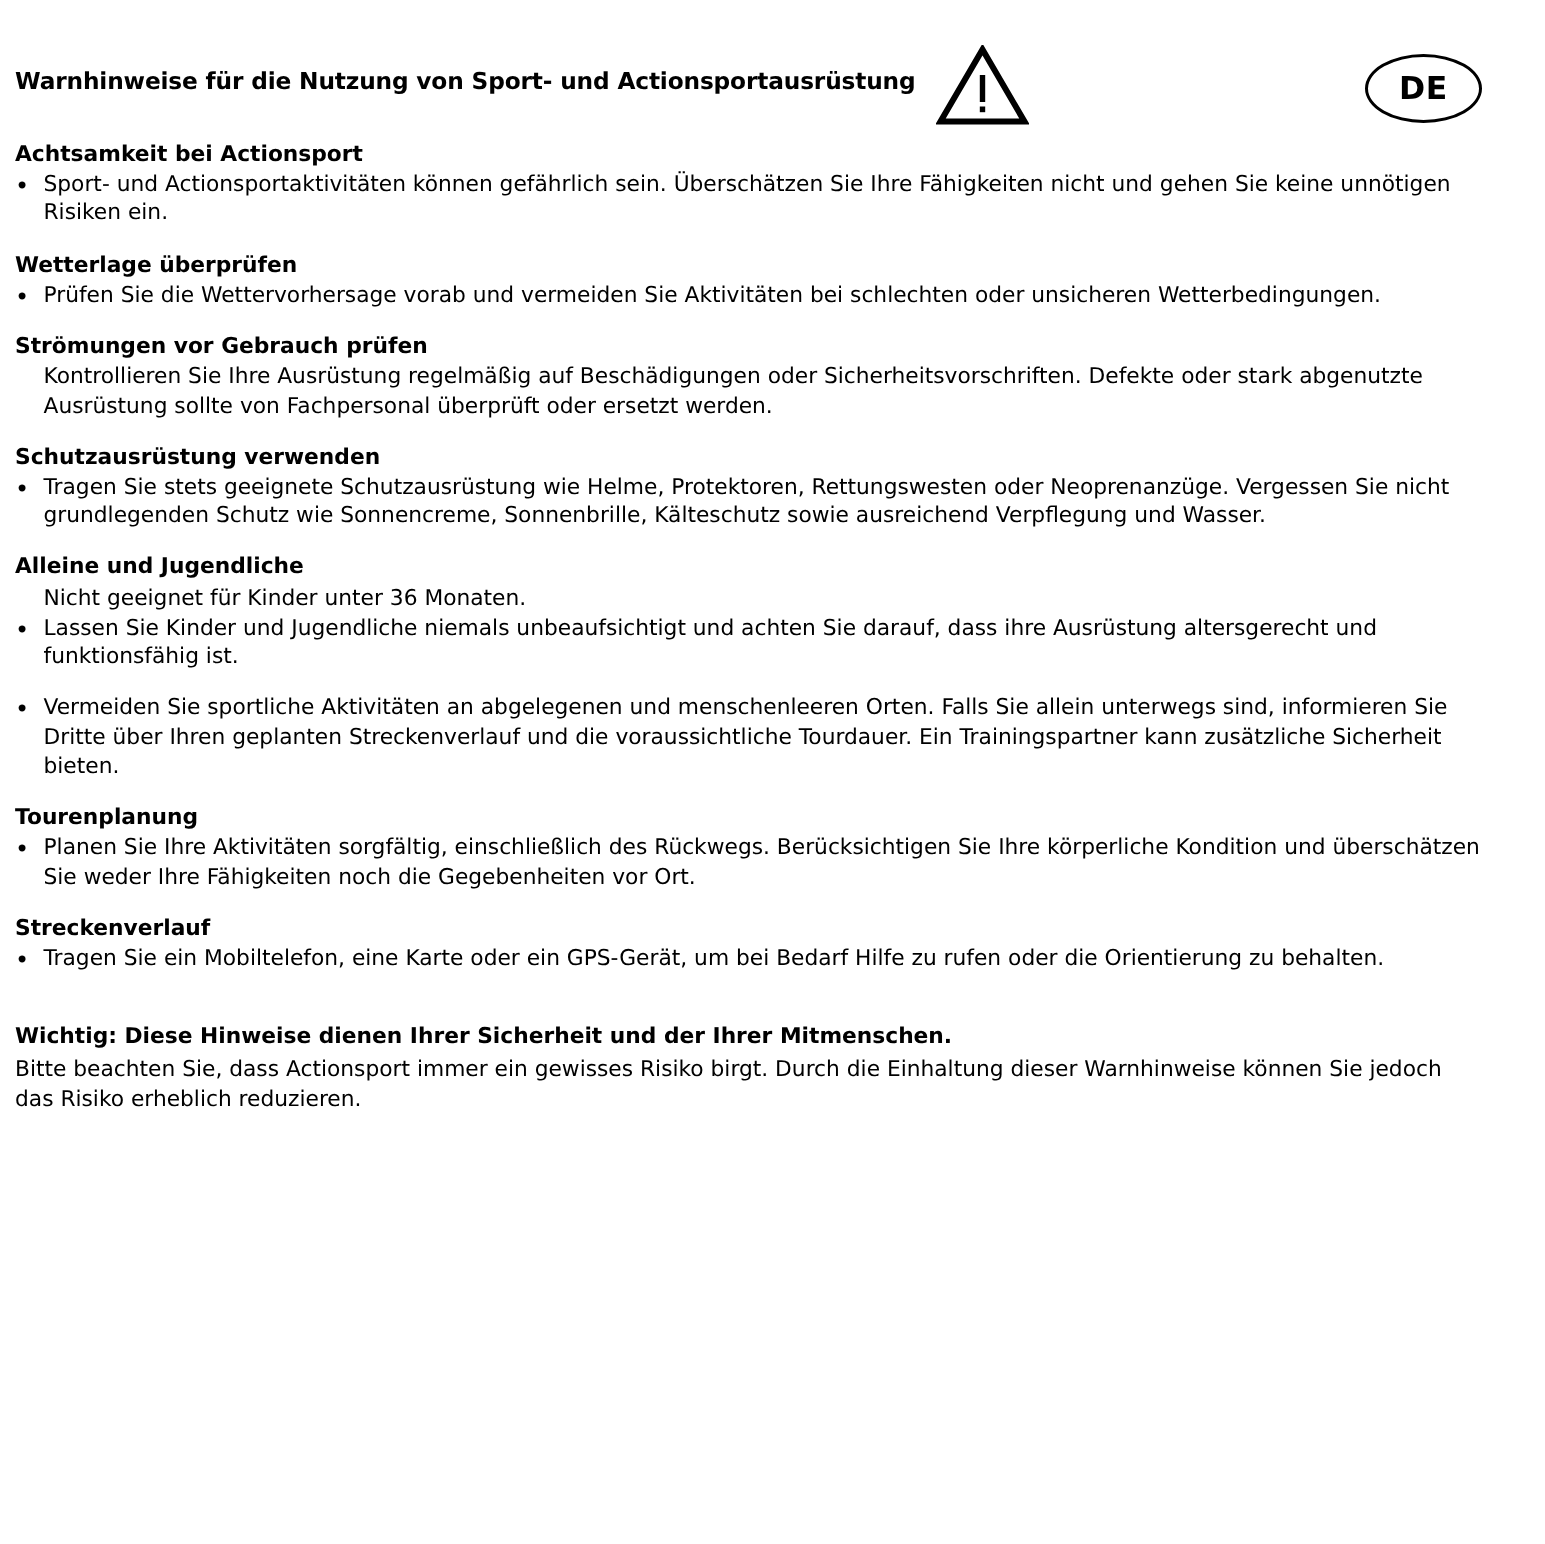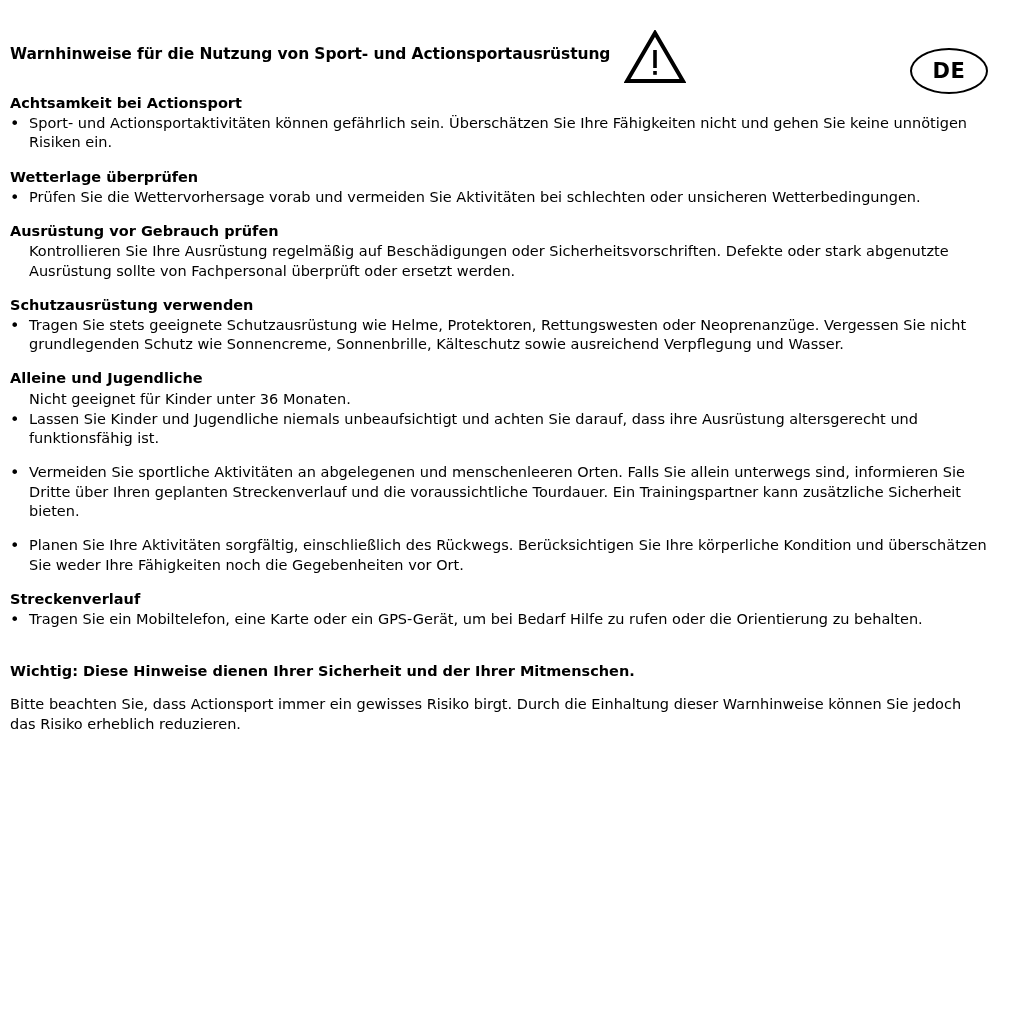--- a/index.html
+++ b/index.html
@@ -37,21 +37,21 @@
     white-space: nowrap;
   }
   .warning-icon {
     margin-left: 14px;
     margin-top: 2px;
     flex: 0 0 auto;
   }
   .lang-badge {
     position: absolute;
     right: 8px;
-    top: 20px;
+    top: 8px;
     width: 74px;
     height: 42px;
     border: 2.5px solid #000;
     border-radius: 50%;
     display: flex;
     align-items: center;
     justify-content: center;
     font-size: 21px;
     font-weight: bold;
     letter-spacing: 0.5px;
@@ -92,21 +92,21 @@
     padding-left: 0;
   }
 
   
   .footer {
     margin-top: 34px;
   }
   .footer-title {
     font-size: 14.5px;
     font-weight: bold;
-    margin-bottom: 16px;
+    margin-bottom: 5px;
   }
   .footer-text {
     font-size: 14.5px;
     line-height: 1.33;
     max-width: 965px;
   }
 </style>
 </head>
 <body>
 
@@ -141,21 +141,21 @@
 
     <div class="section">
       <div class="section-heading">Wetterlage überprüfen</div>
       <div class="line">
         <span class="bullet">•</span>
         <span class="line-text">Prüfen Sie die Wettervorhersage vorab und vermeiden Sie Aktivitäten bei schlechten oder unsicheren Wetterbedingungen.</span>
       </div>
     </div>
 
     <div class="section">
-      <div class="section-heading">Ausrüstung vor Gebrauch prüfen</div>
+      <div class="section-heading">Strömungen vor Gebrauch prüfen</div>
       <div class="line">
         <span class="bullet empty">•</span>
         <span class="line-text">Kontrollieren Sie Ihre Ausrüstung regelmäßig auf Beschädigungen oder Sicherheitsvorschriften. Defekte oder stark abgenutzte Ausrüstung sollte von Fachpersonal überprüft oder ersetzt werden.</span>
       </div>
     </div>
 
     <div class="section">
       <div class="section-heading">Schutzausrüstung verwenden</div>
       <div class="line">
         <span class="bullet">•</span>
@@ -176,20 +176,21 @@
     </div>
 
     <div class="section">
       <div class="line">
         <span class="bullet">•</span>
         <span class="line-text">Vermeiden Sie sportliche Aktivitäten an abgelegenen und menschenleeren Orten. Falls Sie allein unterwegs sind, informieren Sie Dritte über Ihren geplanten Streckenverlauf und die voraussichtliche Tourdauer. Ein Trainingspartner kann zusätzliche Sicherheit bieten.</span>
       </div>
     </div>
 
     <div class="section">
+      <div class="section-heading">Tourenplanung</div>
       <div class="line">
         <span class="bullet">•</span>
         <span class="line-text">Planen Sie Ihre Aktivitäten sorgfältig, einschließlich des Rückwegs. Berücksichtigen Sie Ihre körperliche Kondition und überschätzen Sie weder Ihre Fähigkeiten noch die Gegebenheiten vor Ort.</span>
       </div>
     </div>
 
     <div class="section">
       <div class="section-heading">Streckenverlauf</div>
       <div class="line">
         <span class="bullet">•</span>

